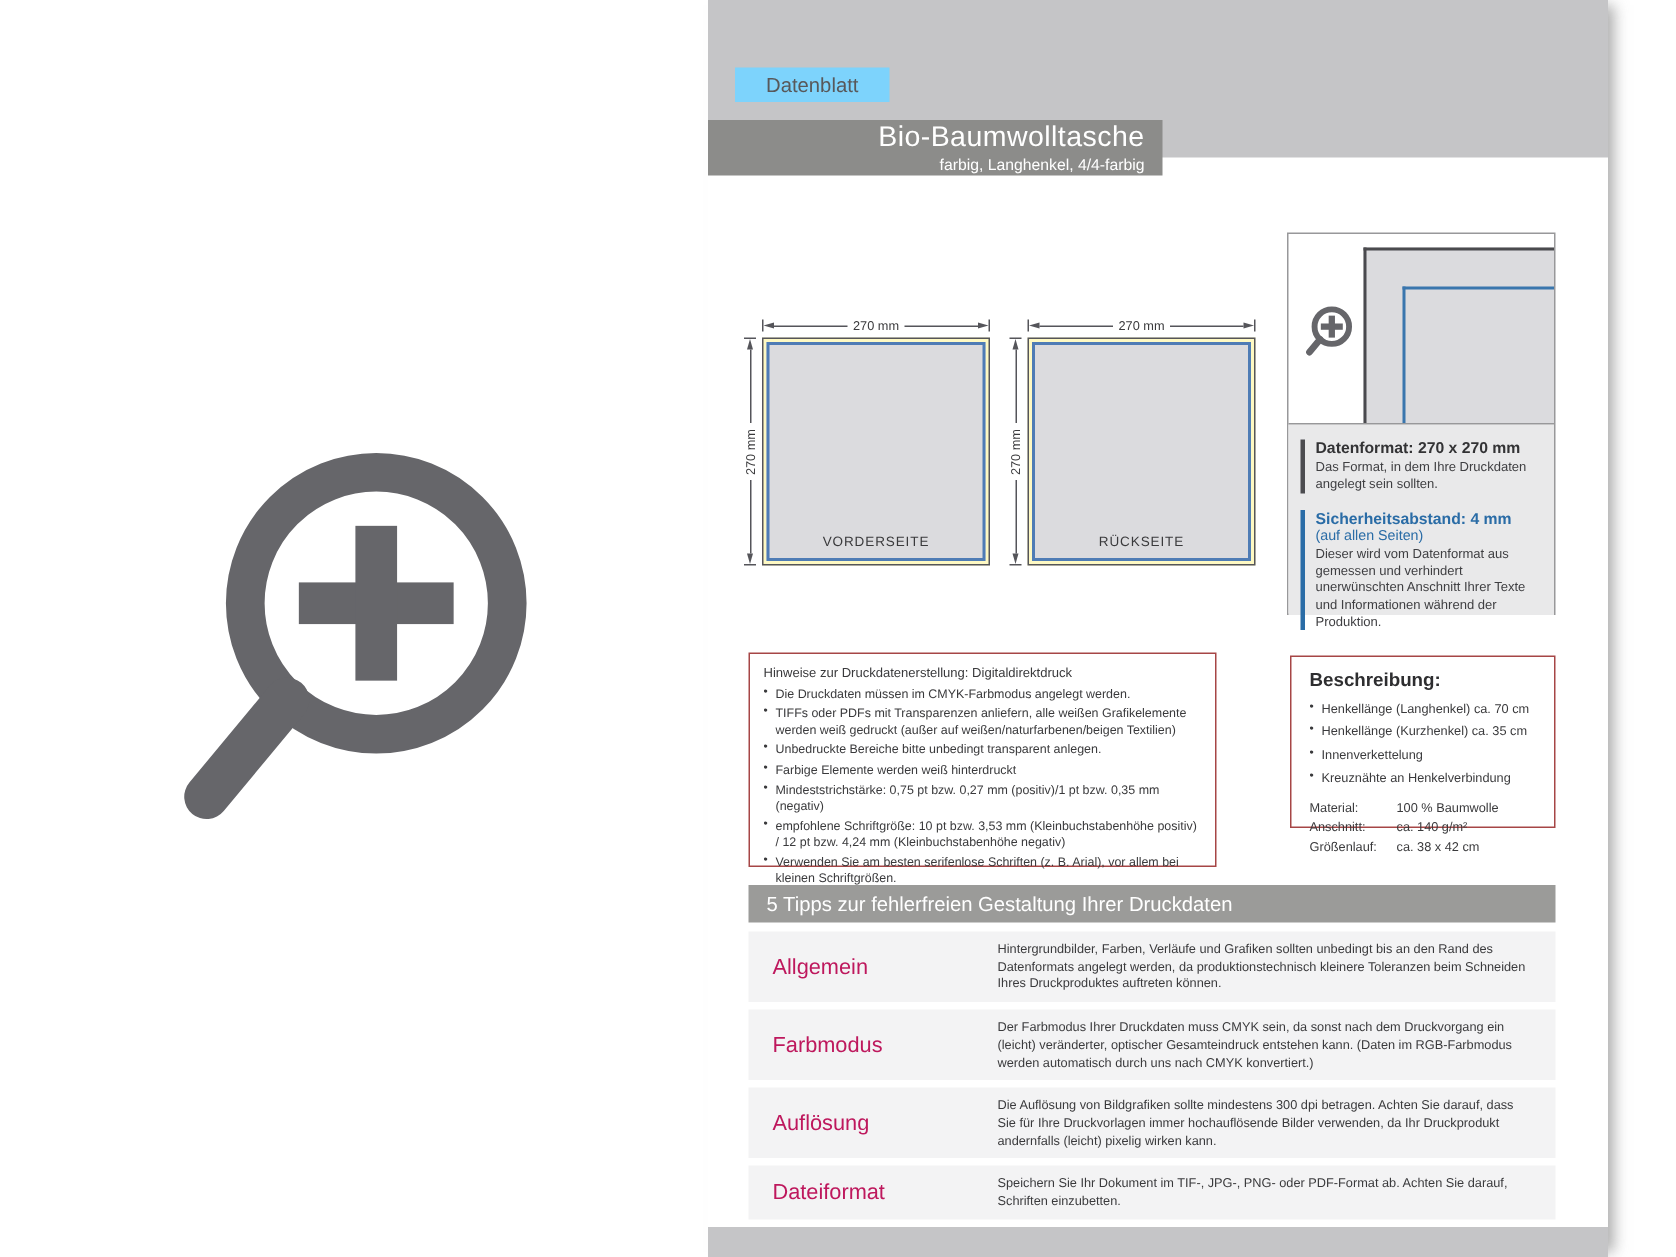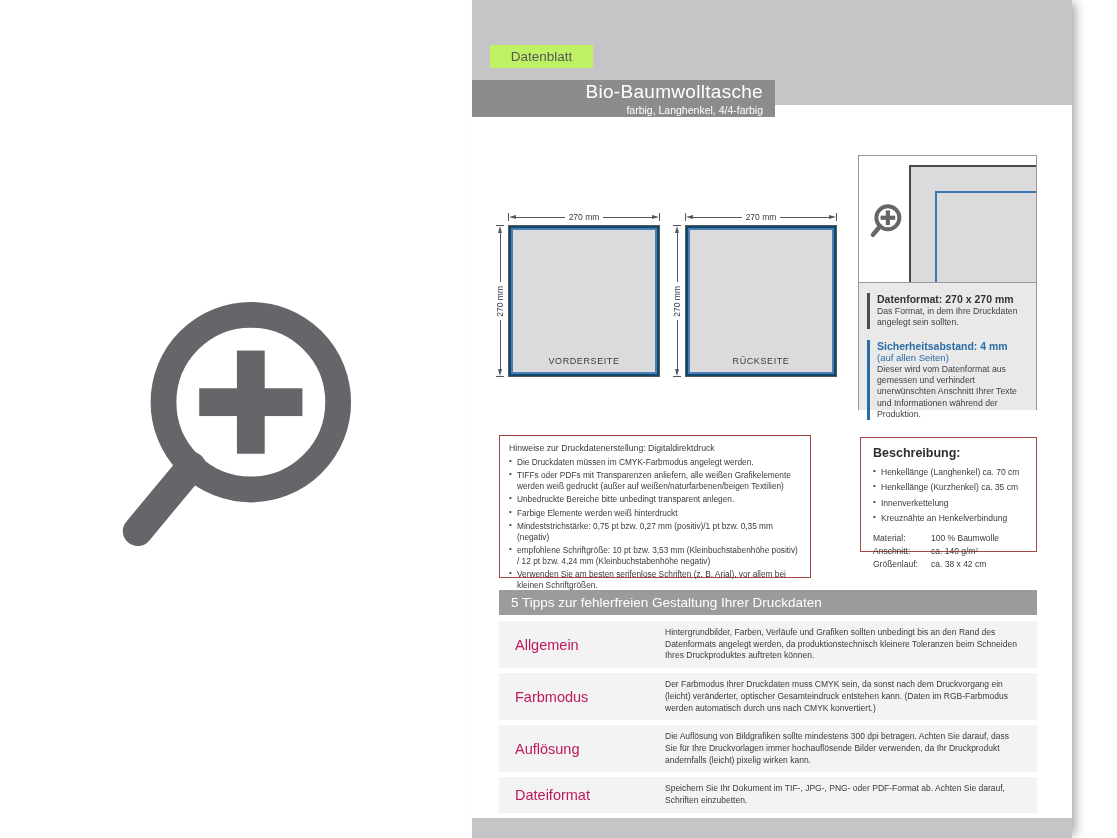--- a/index.html
+++ b/index.html
@@ -6,21 +6,21 @@
   .canvas{position:relative;width:1117px;height:838px;overflow:hidden;background:#ffffff;}
 
   
   .bigzoom{position:absolute;left:100px;top:282px;width:258px;height:282px;}
 
   
   .page{position:absolute;left:472px;top:0;width:600px;height:838px;background:#ffffff;
         box-shadow:7px 0 9px -3px rgba(105,105,105,.55);}
 
   .topband{position:absolute;left:0;top:0;width:600px;height:105px;background:#c5c5c7;}
-  .tab{position:absolute;left:18px;top:45px;width:103px;height:23px;background:#bef264;
+  .tab{position:absolute;left:18px;top:45px;width:103px;height:23px;background:#7dd3fc;
        display:flex;align-items:center;justify-content:center;font-size:13.5px;color:#58585a;}
   .titlebar{position:absolute;left:0;top:80px;width:303px;height:37px;background:#8c8c8a;color:#ffffff;
        display:flex;flex-direction:column;justify-content:center;align-items:flex-end;
        padding-right:12px;box-sizing:border-box;}
   .title{font-size:19px;letter-spacing:.3px;}
   .subtitle{font-size:10.5px;margin-top:1px;}
 
   
   .fig{position:absolute;top:209px;display:grid;grid-template-columns:16px 152px;grid-template-rows:16px 152px;}
   .fig1{left:20px;}
@@ -30,21 +30,21 @@
   .tick-v{width:1px;height:8px;background:#55555a;}
   .tick-h{width:8px;height:1px;background:#55555a;}
   .dline-h{flex:1;height:1px;background:#55555a;}
   .dline-v{flex:1;width:1px;background:#55555a;}
   .arr-l{width:0;height:0;border-top:2.5px solid transparent;border-bottom:2.5px solid transparent;border-right:7px solid #55555a;}
   .arr-r{width:0;height:0;border-top:2.5px solid transparent;border-bottom:2.5px solid transparent;border-left:7px solid #55555a;}
   .arr-u{width:0;height:0;border-left:2.5px solid transparent;border-right:2.5px solid transparent;border-bottom:7px solid #55555a;}
   .arr-d{width:0;height:0;border-left:2.5px solid transparent;border-right:2.5px solid transparent;border-top:7px solid #55555a;}
   .dimlabel{font-size:8.5px;color:#3a3a3c;padding:0 4px;white-space:nowrap;}
   .dimlabel-v{font-size:8.5px;color:#3a3a3c;padding:4px 0;white-space:nowrap;writing-mode:vertical-rl;transform:rotate(180deg);}
-  .square{box-sizing:border-box;width:152px;height:152px;border:1px solid #55555a;background:#0c4a6e;padding:2px;}
+  .square{box-sizing:border-box;width:152px;height:152px;border:1px solid #55555a;background:#fef9c3;padding:2px;}
   .square-inner{width:100%;height:100%;box-sizing:border-box;border:2px solid #4f7cb5;background:#dbdbde;position:relative;}
   .side-label{position:absolute;bottom:6px;left:0;right:0;text-align:center;font-size:9px;color:#3a3a3c;letter-spacing:.6px;}
 
   
   .panel{position:absolute;left:386px;top:155px;width:179px;height:255px;border:1px solid #98989a;box-sizing:border-box;background:#ffffff;}
   .preview{position:relative;height:126px;border-bottom:1px solid #98989a;overflow:hidden;}
   .pv-gray{position:absolute;left:50px;top:9px;right:0;bottom:0;background:#dbdbde;
            border-top:2px solid #4a4a4e;border-left:2px solid #4a4a4e;}
   .pv-blue{position:absolute;left:24px;top:24px;right:-2px;bottom:-2px;
            border-top:2px solid #3a76ad;border-left:2px solid #3a76ad;}

